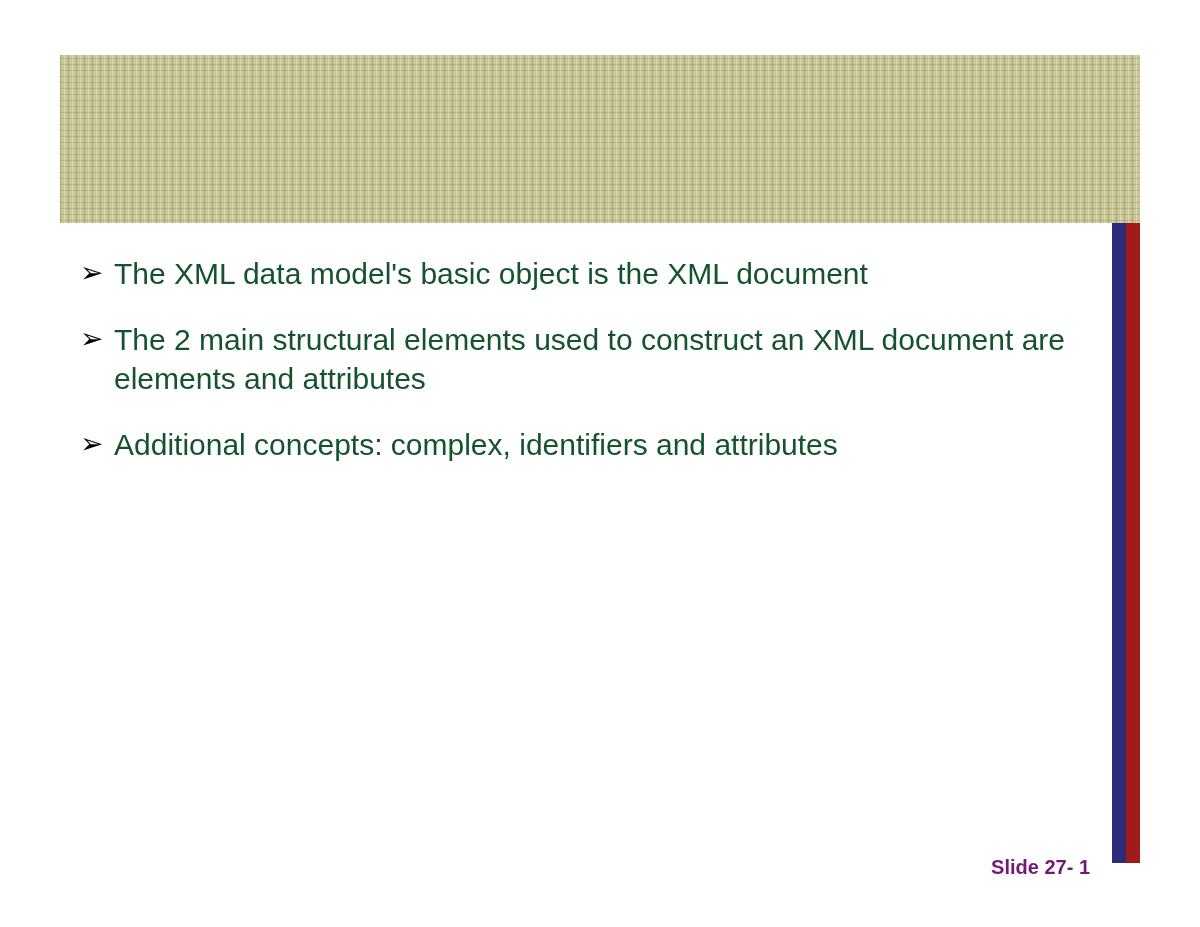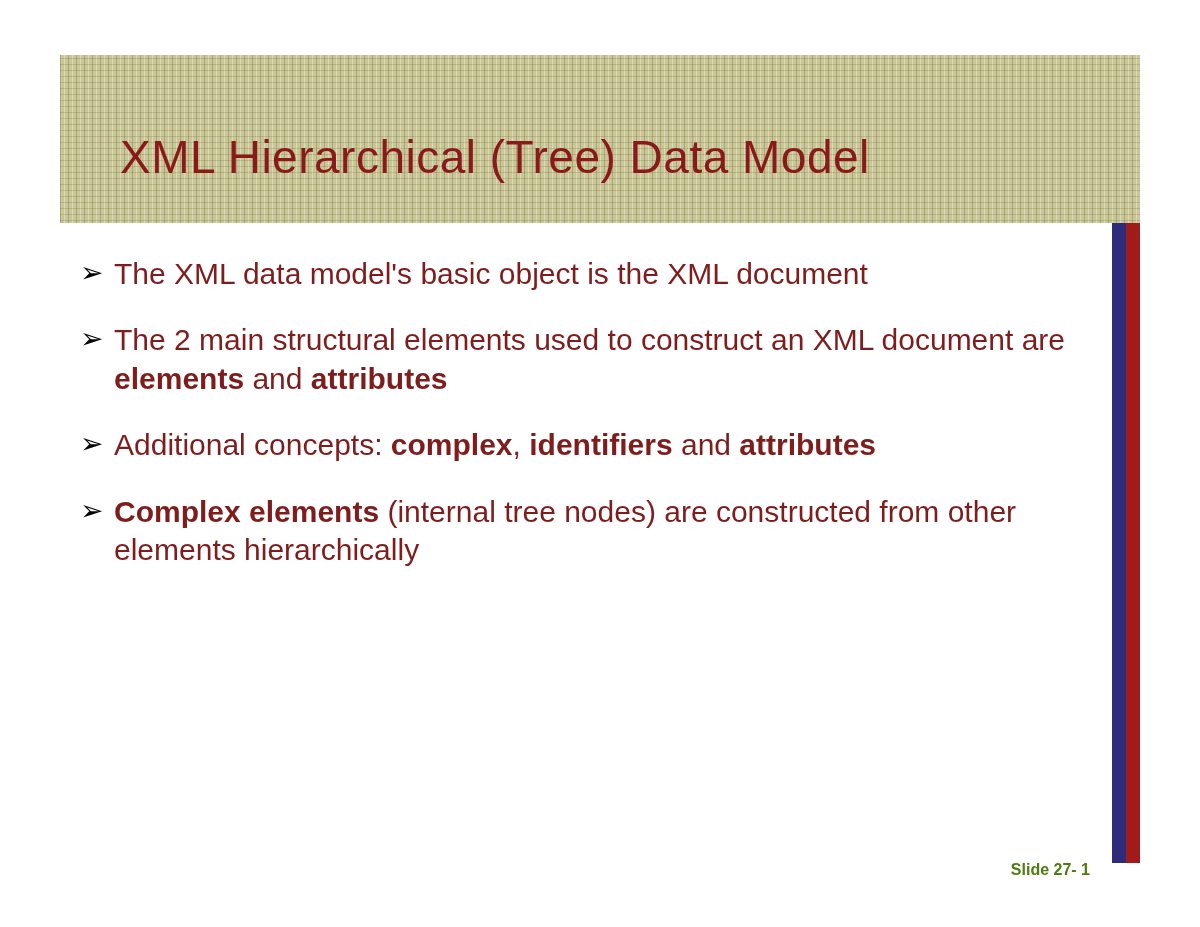--- a/index.html
+++ b/index.html
@@ -46,33 +46,33 @@
     position: absolute;
     left: 80px;
     top: 255px;
     width: 1000px;
   }
   .bullet {
     position: relative;
     padding-left: 34px;
     margin-bottom: 28px;
     font-size: 30px;
-    color: #7f1d1d;
+    color: #14532d;
     line-height: 1.28;
   }
   .bullet::before {
     content: "➢";
     position: absolute;
     left: 0;
     top: 0;
     font-size: 28px;
     color: #000;
     line-height: 1.3;
   }
-  .bullet b { font-weight: 700; }
+  .bullet b { font-weight: 400; }
   .right-stripe {
     position: absolute;
     right: 60px;
     top: 223px;
     width: 28px;
     height: 640px;
   }
   .right-stripe .s1 {
     position: absolute;
     left: 0; top: 0; width: 14px; height: 100%;
@@ -80,38 +80,36 @@
   }
   .right-stripe .s2 {
     position: absolute;
     left: 14px; top: 0; width: 14px; height: 100%;
     background: #a11b1b;
   }
   .footer {
     position: absolute;
     right: 110px;
     bottom: 48px;
-    color: #4d7c0f;
-    font-size: 16px;
+    color: #701a75;
+    font-size: 20px;
     font-weight: 700;
   }
 </style>
 </head>
 <body>
 
 <div class="slide">
 
   <div class="header-band"></div>
-  <div class="slide-title">XML Hierarchical (Tree) Data Model</div>
 
   <div class="content">
     <div class="bullet">The XML data model's basic object is the XML document</div>
     <div class="bullet">The 2 main structural elements used to construct an XML document are <b>elements</b> and <b>attributes</b></div>
     <div class="bullet">Additional concepts: <b>complex</b>, <b>identifiers</b> and <b>attributes</b></div>
-    <div class="bullet"><b>Complex elements</b> (internal tree nodes) are constructed from other elements hierarchically</div>
   </div>
 
   <div class="right-stripe">
     <div class="s1"></div>
     <div class="s2"></div>
   </div>
 
   <div class="footer">Slide 27- 1</div>
 
 </div>

